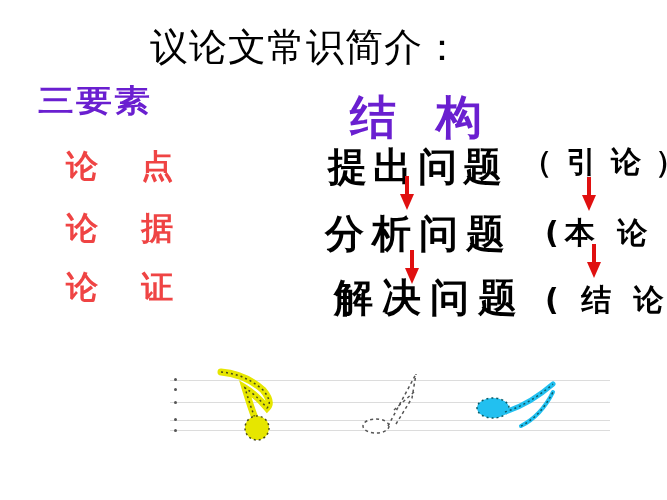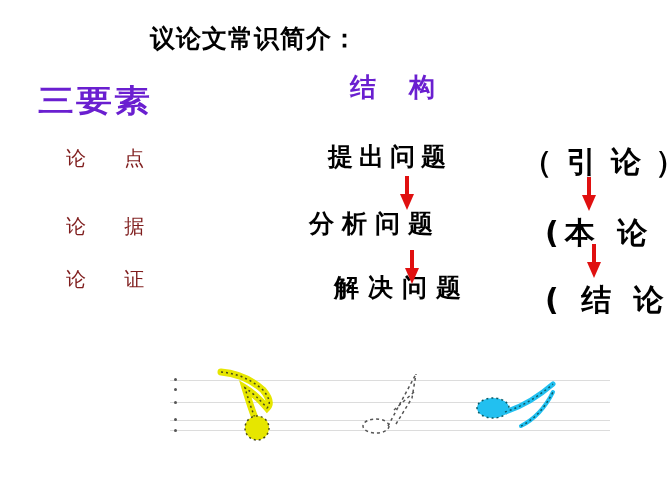--- a/index.html
+++ b/index.html
@@ -1,45 +1,45 @@
 <!DOCTYPE html>
 <html><head>
 <meta charset="utf-8">
 <style>
   html, body { margin: 0; padding: 0; }
   body {
     width: 667px; height: 500px; background: #ffffff; position: relative; overflow: hidden;
     font-family: "DejaVu Sans", sans-serif;
   }
   .abs { position: absolute; white-space: nowrap; }
-  .title { left: 150px; top: 22px; font-size: 25px; font-weight: bold; color: #000; letter-spacing: 1px; }
+  .title { left: 150px; top: 22px; font-size: 38px; font-weight: normal; color: #000; letter-spacing: 1px; }
   .purple { color: #6a1fd0; font-weight: bold; }
   .three { left: 38px; top: 80px; font-size: 36px; letter-spacing: 2px; transform: scaleY(0.85); transform-origin: top left; }
-  .struct { left: 350px; top: 70px; font-size: 26px; letter-spacing: 12px; }
-  .elem { left: 66px; font-size: 20px; font-weight: normal; color: #7f1d1d; letter-spacing: 16px; }
-  .step { font-size: 25px; font-weight: bold; color: #000; letter-spacing: 6px; }
+  .struct { left: 350px; top: 87px; font-size: 46px; letter-spacing: 12px; }
+  .elem { left: 66px; font-size: 32px; font-weight: bold; color: #ef4444; letter-spacing: 16px; }
+  .step { font-size: 39px; font-weight: bold; color: #000; letter-spacing: 6px; }
   .part { font-size: 30px; font-weight: bold; color: #000; letter-spacing: 6px; }
   .arrow { position: absolute; width: 14px; height: 34px; }
   .staff { position: absolute; left: 170px; width: 440px; height: 1px; background: #dcdcdc; }
   .tick { position: absolute; left: 174px; width: 3px; height: 3px; background: #555; border-radius: 50%; }
 </style>
 </head>
 <body>
 
 <div class="abs title">议论文常识简介：</div>
 
 <div class="abs purple three">三要素</div>
 <div class="abs purple struct">结 构</div>
 
 <div class="abs elem" style="top:145px;">论 点</div>
-<div class="abs elem" style="top:213px;">论 据</div>
+<div class="abs elem" style="top:207px;">论 据</div>
 <div class="abs elem" style="top:266px;">论 证</div>
 
 <div class="abs step" style="left:328px; top:140px;">提出问题</div>
-<div class="abs step" style="left:309px; top:207px; letter-spacing:8px;">分析问题</div>
+<div class="abs step" style="left:325px; top:207px; letter-spacing:8px;">分析问题</div>
 <div class="abs step" style="left:334px; top:271px; letter-spacing:9px;">解决问题</div>
 
 <div class="abs part" style="left:522px; top:142px; letter-spacing:2px;">（ 引 论 ）</div>
 <div class="abs part" style="left:545px; top:213px;">(本 论 )</div>
 <div class="abs part" style="left:545px; top:280px;">( 结 论 )</div>
 
 <svg class="arrow" style="left:400px; top:176px;" viewBox="0 0 14 34">
   <rect x="5" y="0" width="4" height="20" fill="#e01010"></rect>
     <polygon points="0,18 14,18 7,34" fill="#e01010"></polygon>
 </svg>

